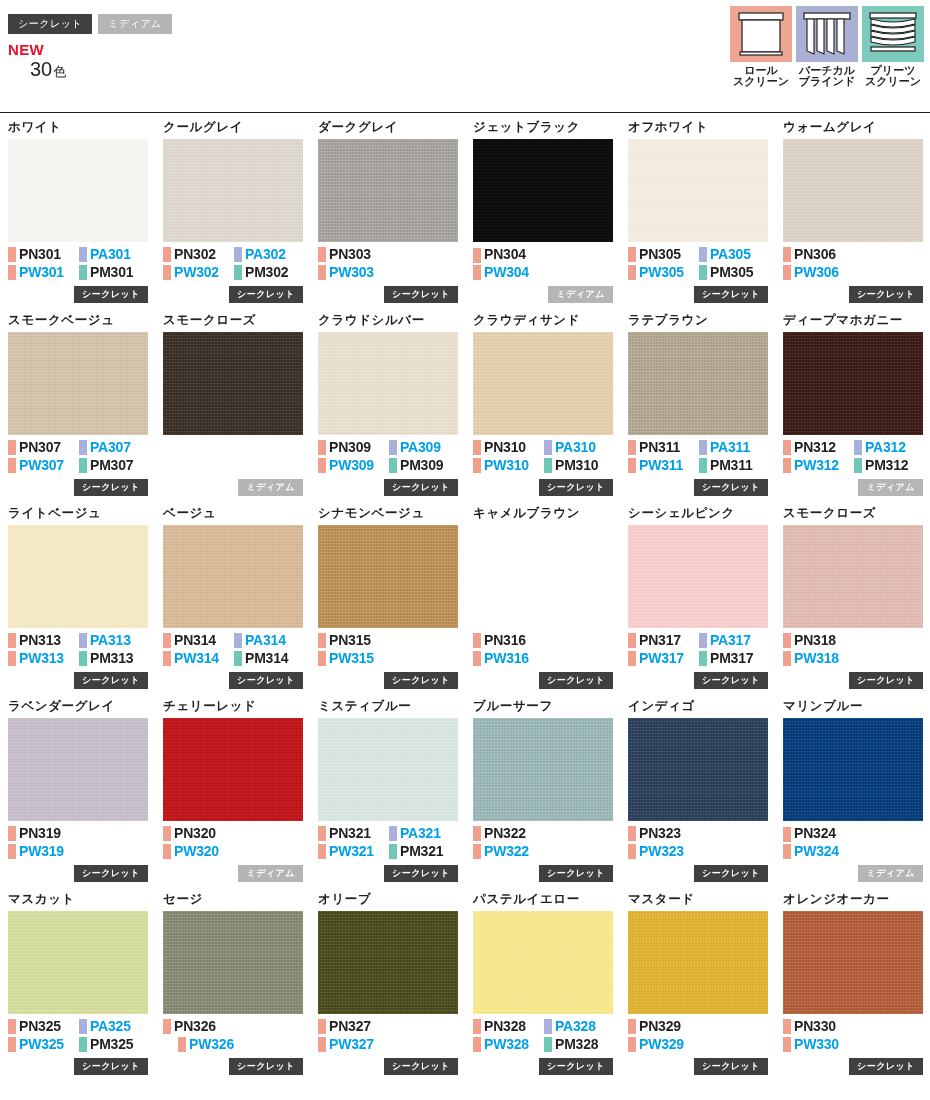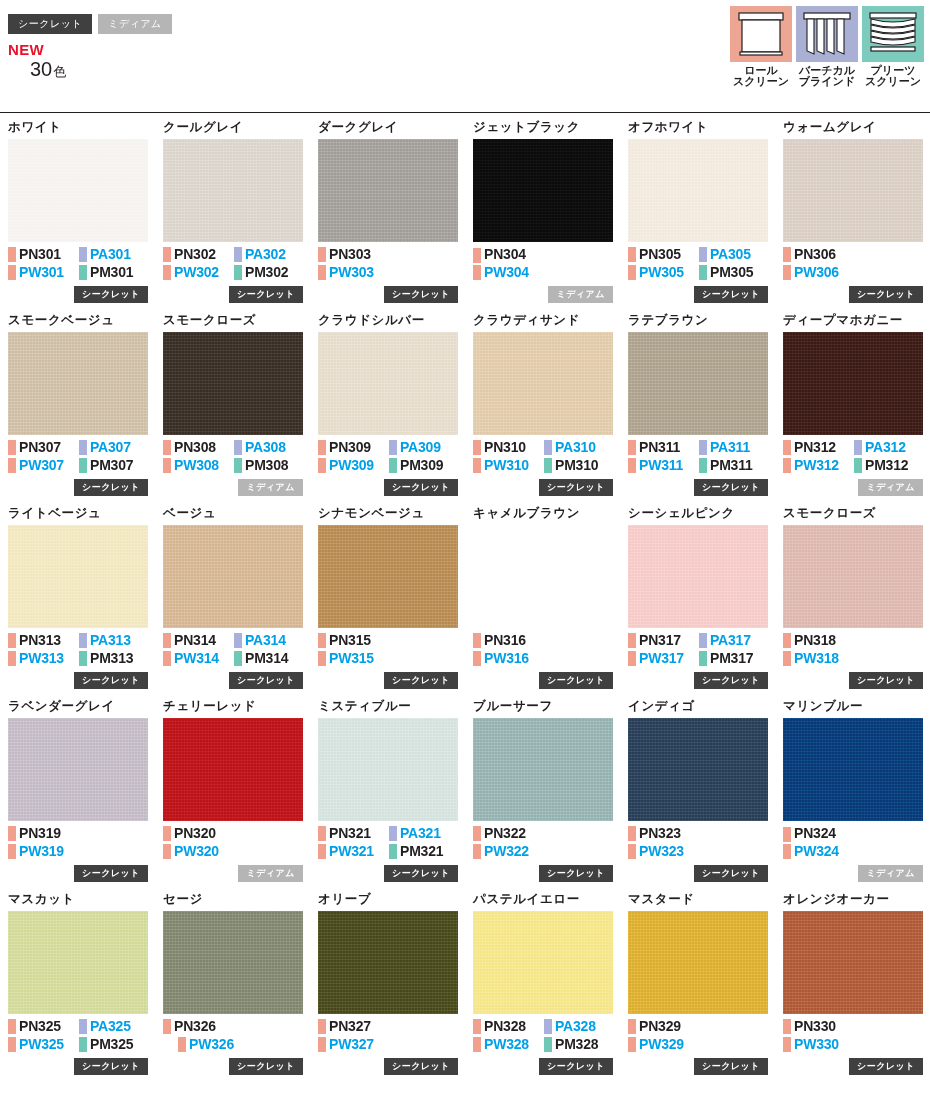--- a/index.html
+++ b/index.html
@@ -314,38 +314,20 @@
           <span class="code-txt t-dark">PM307</span>
         </div>
       </div>
       <div class="cellbadge"><span class="badge secret">シークレット</span></div>
     </div>
     <div class="cell">
       <div class="cname">スモークローズ</div>
       <div class="swatch" style="background: rgb(62, 51, 42);">
         <div class="weave"></div>
       </div>
-      <div class="codes">
-        <div class="code">
-          <span class="chip" style="background: rgb(240, 160, 140);"></span>
-          <span class="code-txt t-dark">PN308</span>
-        </div>
-        <div class="code">
-          <span class="chip" style="background: rgb(170, 176, 220);"></span>
-          <span class="code-txt t-blue">PA308</span>
-        </div>
-        <div class="code">
-          <span class="chip" style="background: rgb(240, 160, 140);"></span>
-          <span class="code-txt t-blue">PW308</span>
-        </div>
-        <div class="code">
-          <span class="chip" style="background: rgb(110, 200, 181);"></span>
-          <span class="code-txt t-dark">PM308</span>
-        </div>
-      </div>
       <div class="cellbadge"><span class="badge medium">ミディアム</span></div>
     </div>
     <div class="cell">
       <div class="cname">クラウドシルバー</div>
       <div class="swatch" style="background: rgb(232, 223, 208);">
         <div class="weave"></div>
       </div>
       <div class="codes">
         <div class="code">
           <span class="chip" style="background: rgb(240, 160, 140);"></span>

